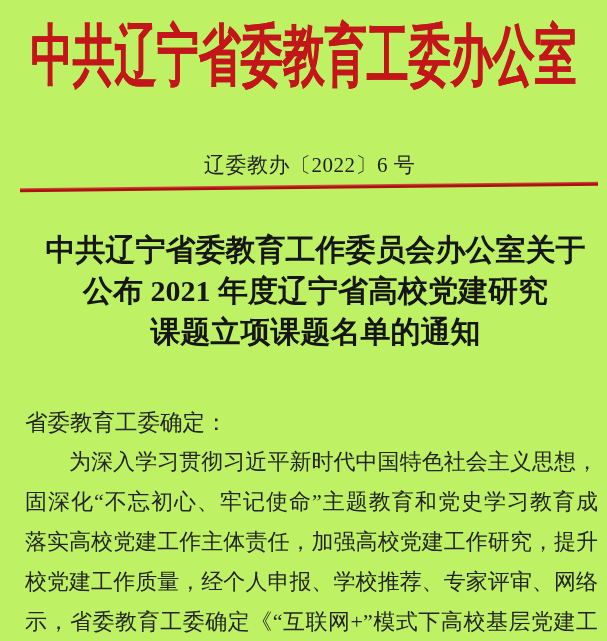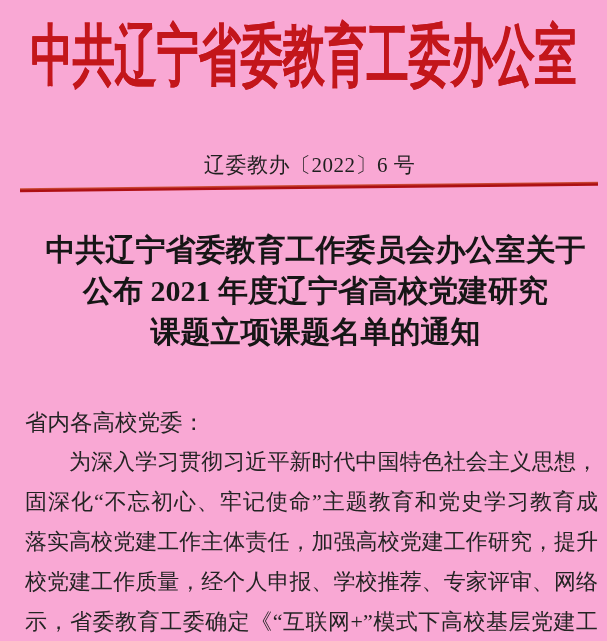--- a/index.html
+++ b/index.html
@@ -5,21 +5,21 @@
   html, body { margin: 0; padding: 0; }
   body {
     width: 607px; height: 641px;
     background: #ffffff;
     font-family: "Liberation Serif", "DejaVu Serif", serif;
     overflow: hidden;
   }
   .page {
     position: relative;
     width: 607px; height: 641px;
-    background: #f9a8d4;
+    background: #bef264;
     overflow: hidden;
   }
 
   
   .org-title {
     position: absolute;
     top: 12px; left: 0; width: 100%;
     text-align: center;
     font-size: 42px;
     font-weight: bold;
@@ -100,21 +100,21 @@
   <div class="doc-number">辽委教办〔2022〕6 号</div>
 
   <div class="red-divider"></div>
 
   <div class="doc-title">
     <div>中共辽宁省委教育工作委员会办公室关于</div>
     <div>公布 2021 年度辽宁省高校党建研究</div>
     <div>课题立项课题名单的通知</div>
   </div>
 
-  <div class="salutation">省内各高校党委：</div>
+  <div class="salutation">省委教育工委确定：</div>
 
   <div class="paragraph">
     <div class="para-line indented">为深入学习贯彻习近平新时代中国特色社会主义思想，巩</div>
     <div class="para-line">固深化“不忘初心、牢记使命”主题教育和党史学习教育成果，</div>
     <div class="para-line">落实高校党建工作主体责任，加强高校党建工作研究，提升高</div>
     <div class="para-line">校党建工作质量，经个人申报、学校推荐、专家评审、网络公</div>
     <div class="para-line">示，省委教育工委确定《“互联网+”模式下高校基层党建工作</div>
   </div>
 
 </div>

